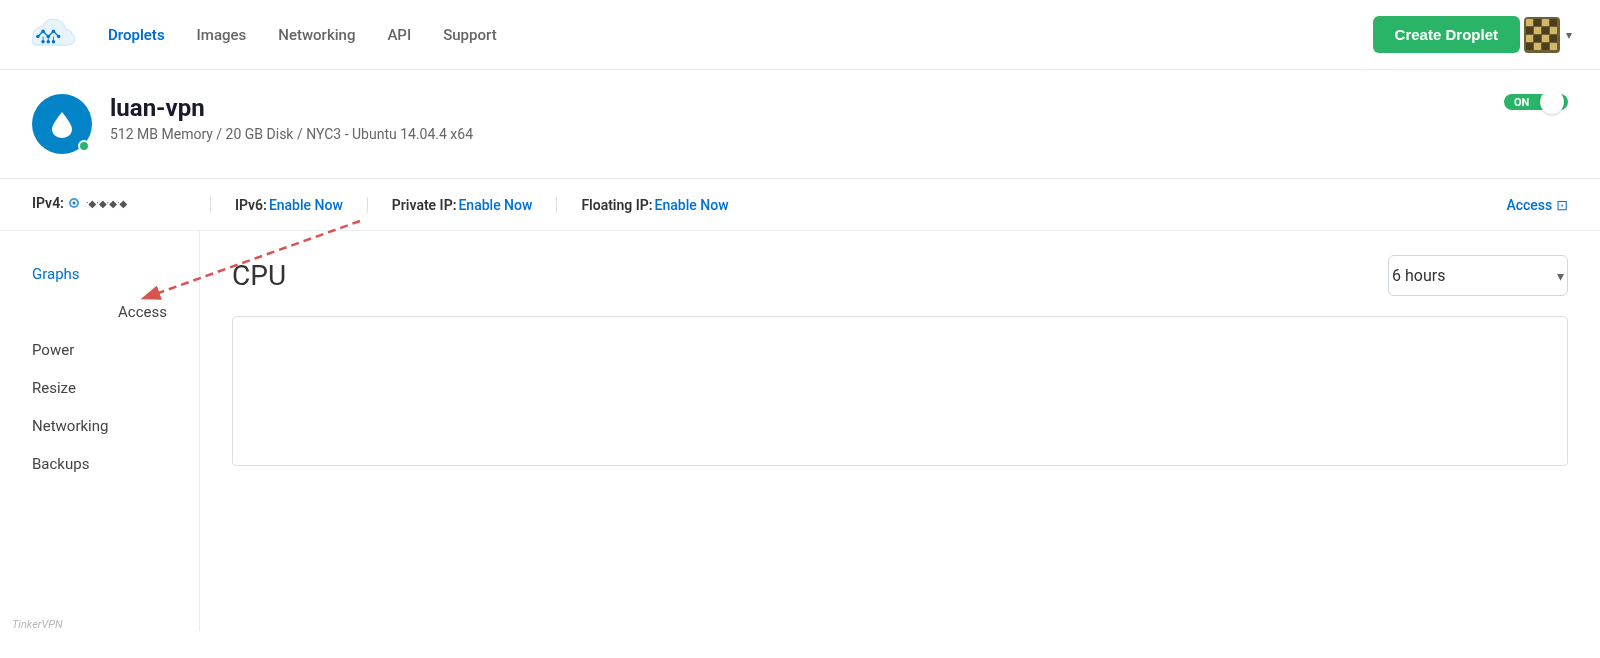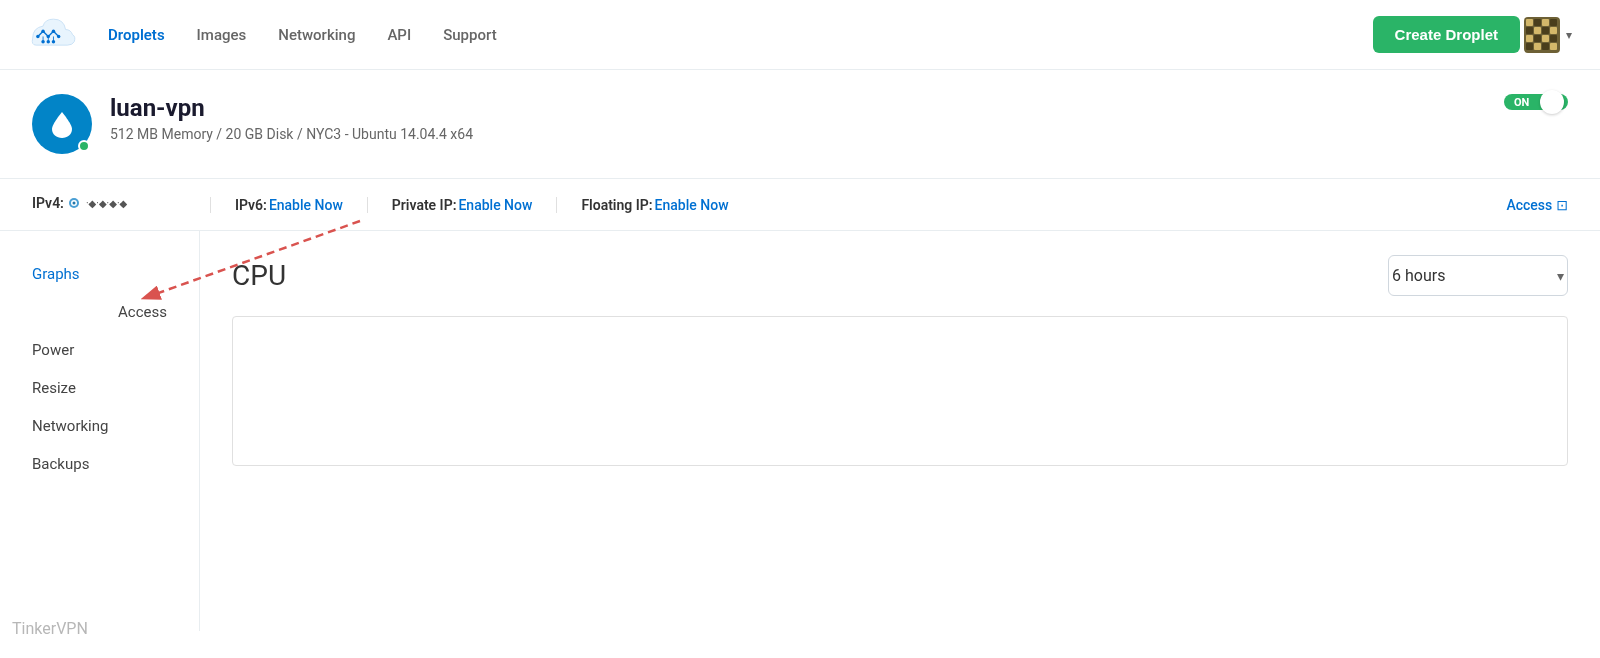--- a/index.html
+++ b/index.html
@@ -219,25 +219,26 @@
     .chart-area {
       border: 1px solid #e0e0e0;
       border-radius: 4px;
       height: 150px;
       background: #fff;
     }
 
     
     .watermark {
       position: fixed;
-      bottom: 20px;
+      bottom: 27px;
       left: 12px;
-      font-size: 16px;
+      font-size: 11px;
       color: #999;
       opacity: 0.7;
+      font-style: italic;
     }
   </style>
 </head>
 <body>
 
 <nav class="navbar">
   <div class="navbar-logo">
     <svg class="logo-svg" viewBox="0 0 60 48" xmlns="http://www.w3.org/2000/svg">
 
       <path d="M10 30 Q10 18 22 16 Q24 8 34 8 Q46 8 48 20 Q54 20 56 26 Q60 28 58 34 Q56 38 50 38 L14 38 Q8 38 10 30Z" fill="#e8f4fd" stroke="#c5dff5" stroke-width="1"></path>

